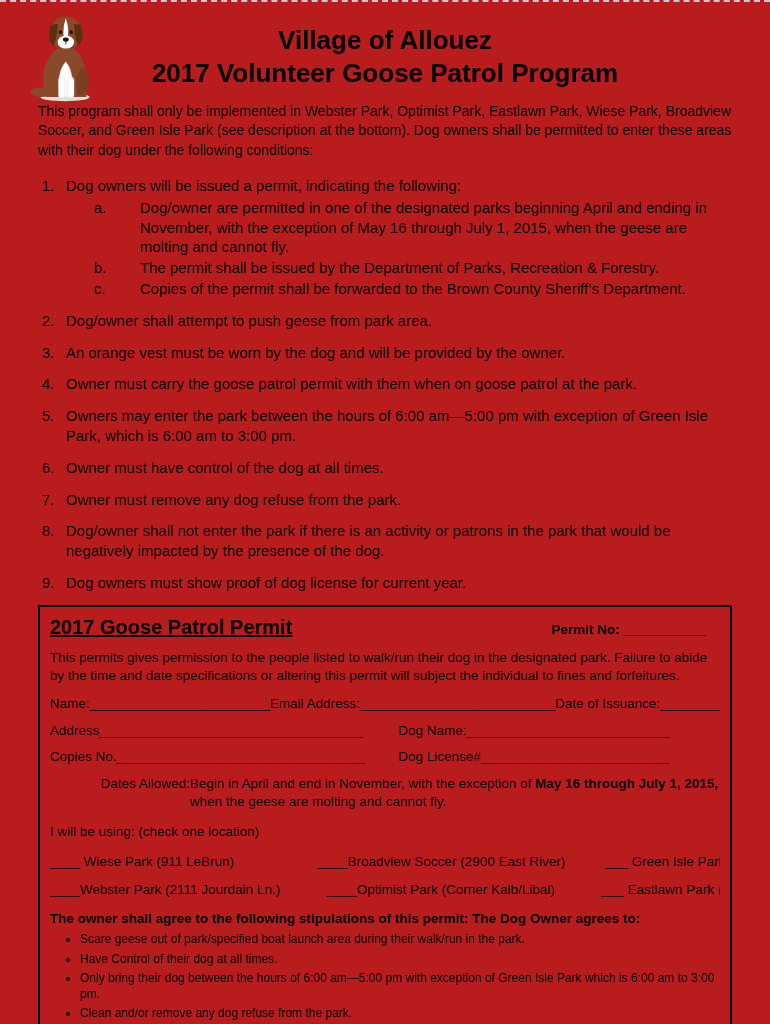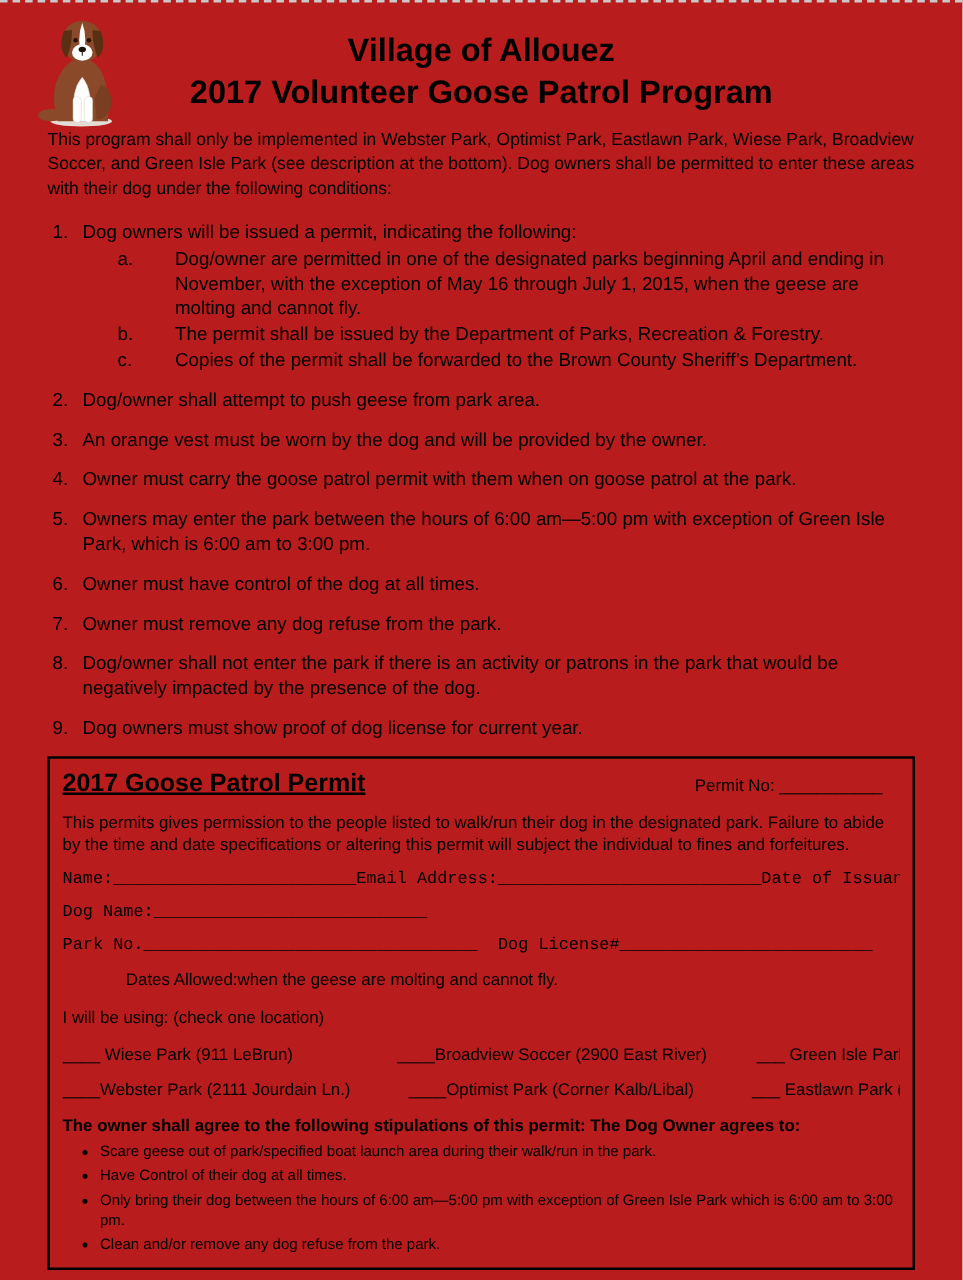--- a/index.html
+++ b/index.html
@@ -36,23 +36,23 @@
   .permit-box {
     border: 2px solid #000;
     margin-top: 2px;
     padding: 7px 10px 8px 10px;
     font-size: 13.5px;
     line-height: 1.3;
     color: #000;
   }
   .pb-title-row { display: flex; justify-content: space-between; align-items: baseline; margin-bottom: 9px; }
   .pb-title { font-weight: bold; text-decoration: underline; font-size: 20px; }
-  .pb-permitno { margin-right: 14px; }
+  .pb-permitno { margin-right: 14px; font-weight: bold; }
   .pb-intro { margin-bottom: 10px; line-height: 1.35; }
-  .field-row { display: flex; justify-content: space-between; white-space: nowrap; overflow: hidden; margin-bottom: 9px; font-family: Liberation Mono, monospace; }
+  .field-row { display: flex; justify-content: space-between; white-space: nowrap; overflow: hidden; margin-bottom: 9px; }
   .field-row.two-col { justify-content: flex-start; }
   .fr-left { flex: 0 0 52%; }
   .dates-row { display: flex; margin-bottom: 3px; }
   .dates-label { flex: 0 0 140px; text-align: right; }
   .dates-text { flex: 1; line-height: 1.35; }
   .bold { font-weight: bold; }
   .using-line { margin: 12px 0 12px 0; }
   .loc-row { display: flex; margin-bottom: 11px; white-space: nowrap; overflow: hidden; gap: 40px; }
   .loc-row .loc-1 { flex: 0 0 34%; }
   .loc-row .loc-2 { flex: 0 0 36%; text-align: center; }
@@ -156,31 +156,33 @@
 
     <p class="pb-intro">This permits gives permission to the people listed to walk/run their dog in the designated park.  Failure to abide by the time and date specifications or altering this permit will subject the individual to fines and forfeitures.</p>
 
     <div class="field-row">
       <span>Name:________________________</span>
       <span>Email Address:__________________________</span>
       <span>Date of Issuance:_____________</span>
     </div>
 
     <div class="field-row two-col">
+      <span class="fr-left">Address___________________________________</span>
       <span>Dog Name:___________________________</span>
     </div>
 
     <div class="field-row two-col">
-      <span class="fr-left">Park No._________________________________</span>
+      <span class="fr-left">Copies No._________________________________</span>
       <span>Dog License#_________________________</span>
     </div>
 
     <div class="dates-row">
       <span class="dates-label">Dates Allowed:</span>
       <div class="dates-text">
+        <div><span>Begin in April and end in November, with the exception of </span><span class="bold">May 16 through July 1, 2015,</span></div>
         <div>when the geese are molting and cannot fly.</div>
       </div>
     </div>
 
     <div class="using-line">I will be using: (check one location)</div>
 
     <div class="loc-row">
       <span class="loc-1">____ Wiese Park (911 LeBrun)</span>
       <span class="loc-2">____Broadview Soccer (2900 East River)</span>
       <span class="loc-3">___ Green Isle Park (2600 Green Ave.)</span>

